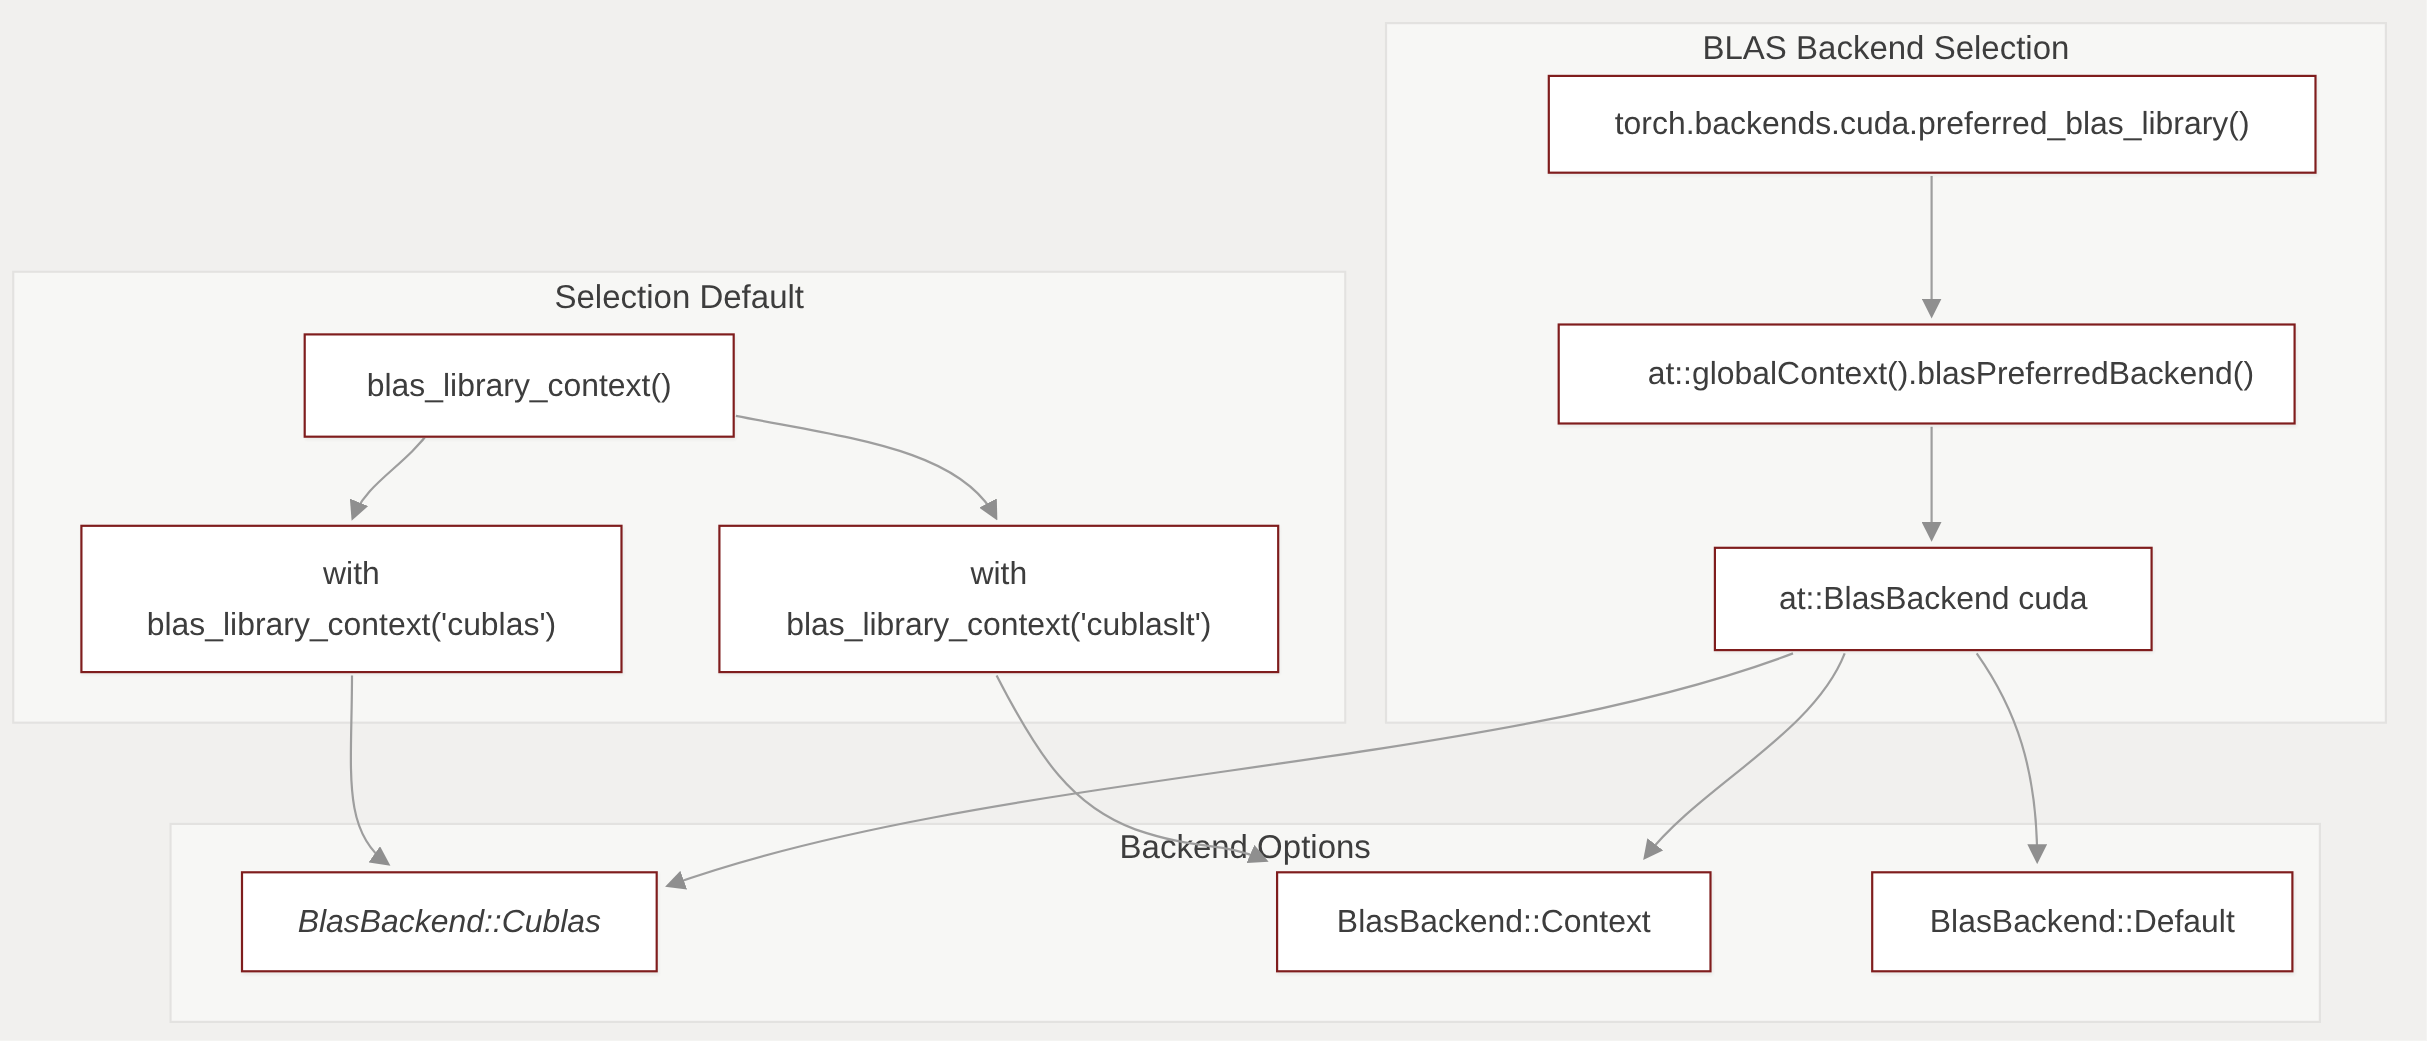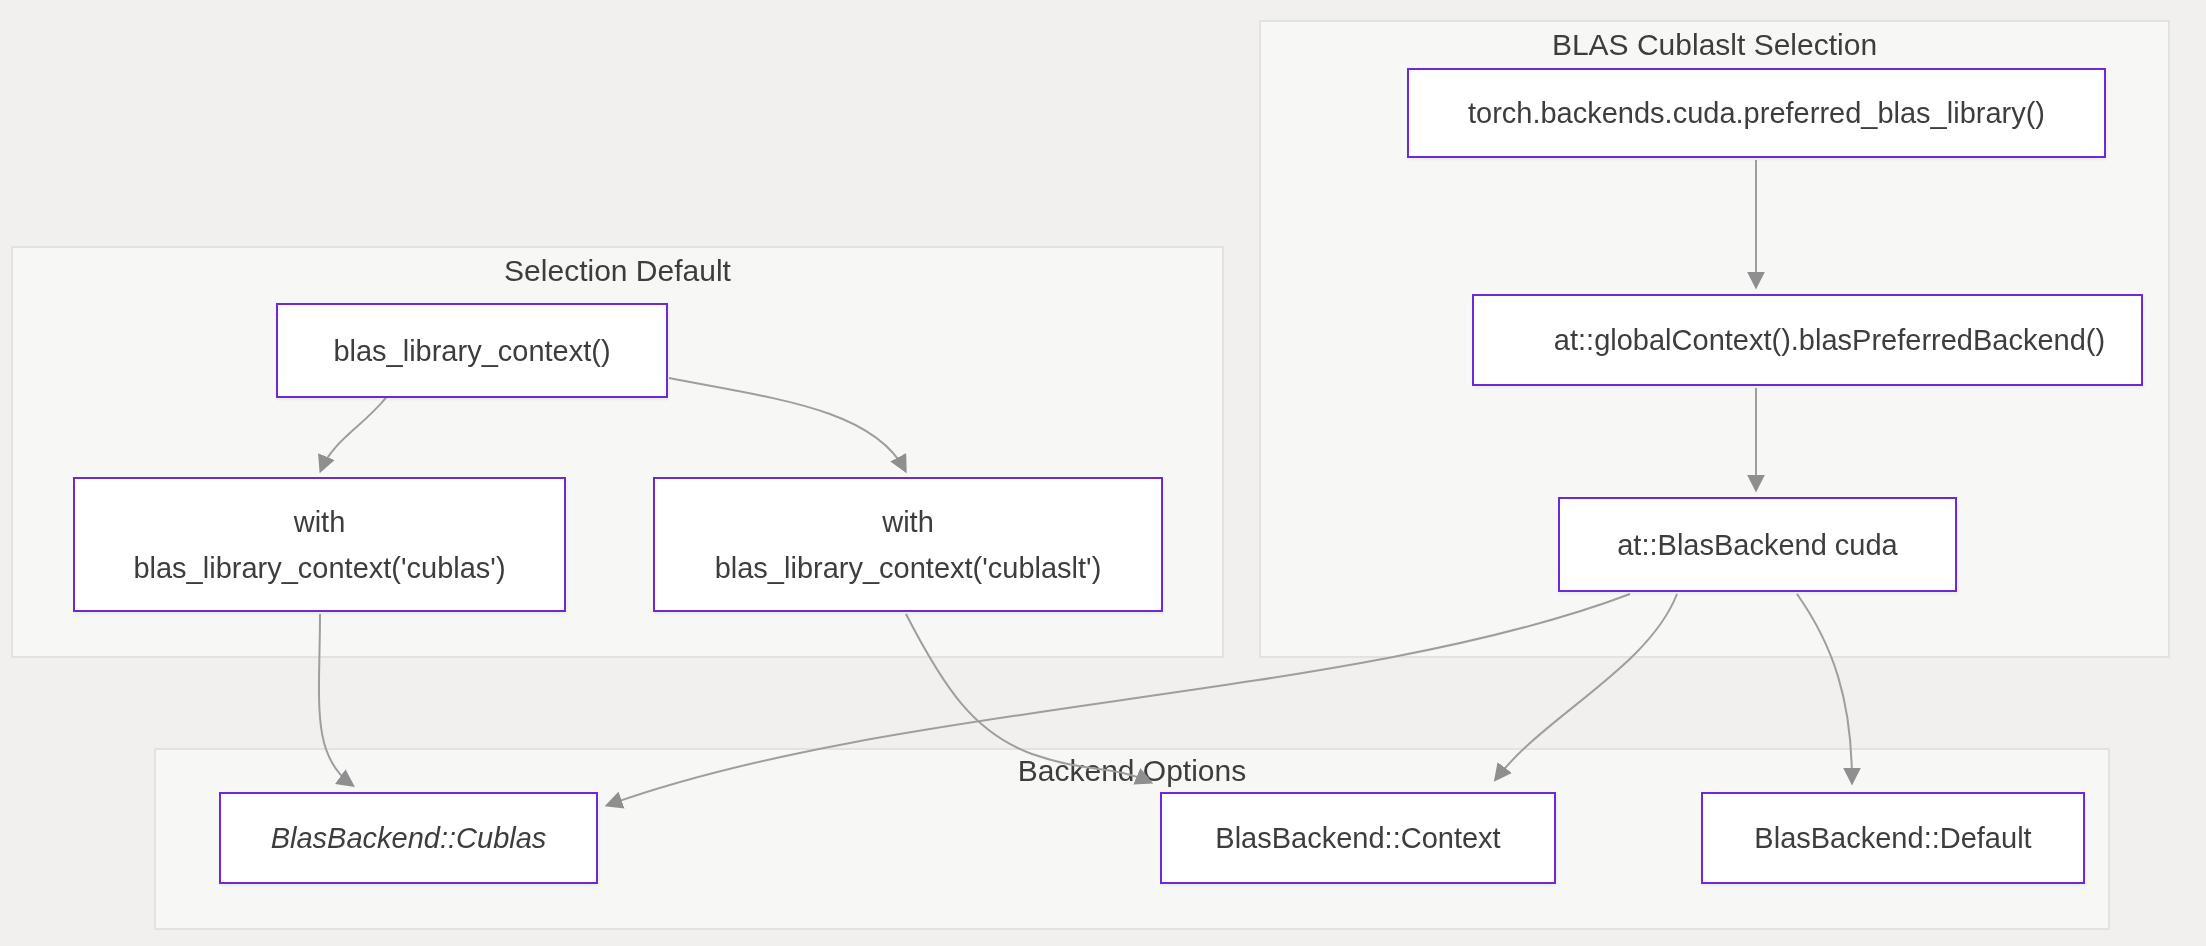--- a/index.html
+++ b/index.html
@@ -32,63 +32,63 @@
     position: absolute;
     left: 0; top: 0;
     width: 2206px; height: 946px;
     z-index: 3;
     pointer-events: none;
   }
   .node {
     position: absolute;
     box-sizing: border-box;
     background: #ffffff;
-    border: 2px solid #6d28d9;
+    border: 2px solid #7f1d1d;
     box-shadow: 1px 2px 3px rgba(0,0,0,0.05);
     display: flex;
     align-items: center;
     justify-content: center;
     text-align: center;
     font-size: 29px;
     line-height: 46px;
     color: #3d3d3d;
     white-space: pre-line;
     z-index: 4;
   }
   
   #g-selection-context   { left: 11px;   top: 246px; width: 1213px; height: 412px; }
   #g-blas-selection      { left: 1259px; top: 20px;  width: 911px;  height: 638px; }
   #g-backend-options     { left: 154px;  top: 748px; width: 1956px; height: 182px; }
   
   #n-blas-library-context    { left: 276px;  top: 303px; width: 392px; height: 95px;  }
   #n-with-cublas             { left: 73px;   top: 477px; width: 493px; height: 135px; }
   #n-with-cublaslt           { left: 653px;  top: 477px; width: 510px; height: 135px; }
   #n-preferred-blas-library  { left: 1407px; top: 68px;  width: 699px; height: 90px;  }
-  #n-global-context-backend  { left: 1472px; top: 294px; width: 671px; height: 92px; padding-left: 44px;  }
+  #n-global-context-backend  { left: 1416px; top: 294px; width: 671px; height: 92px; padding-left: 44px;  }
   #n-blas-backend-enum       { left: 1558px; top: 497px; width: 399px; height: 95px;  }
   #n-backend-cublas          { left: 219px;  top: 792px; width: 379px; height: 92px; font-style: italic;  }
   #n-backend-cublaslt        { left: 1160px; top: 792px; width: 396px; height: 92px;  }
   #n-backend-default         { left: 1661px; top: 792px; width: 384px; height: 92px; margin-left: 40px;  }
   .edge {
     fill: none;
     stroke: #9e9e9e;
     stroke-width: 2;
   }
 </style>
 </head>
 <body>
 
 <div class="canvas">
 
   <div class="group" id="g-selection-context"></div>
   <div class="group" id="g-blas-selection"></div>
   <div class="group" id="g-backend-options"></div>
 
   <div class="group-title" style="left:11px; top:254px; width:1213px;">Selection Default</div>
-  <div class="group-title" style="left:1259px; top:28px; width:911px;">BLAS Cublaslt Selection</div>
+  <div class="group-title" style="left:1259px; top:28px; width:911px;">BLAS Backend Selection</div>
   <div class="group-title" style="left:154px; top:754px; width:1956px;">Backend Options</div>
 
   <svg id="edges" viewBox="0 0 2206 946" xmlns="http://www.w3.org/2000/svg">
     <defs>
       <marker id="arrowhead" viewBox="0 0 10 10" refX="8" refY="5" markerWidth="9" markerHeight="9" orient="auto-start-reverse">
         <path d="M0,0 L10,5 L0,10 z" fill="#8f8f8f"></path>
       </marker>
     </defs>
     <path class="edge" marker-end="url(#arrowhead)" d="M1756,160 L1756,286"></path>
     <path class="edge" marker-end="url(#arrowhead)" d="M1756,388 L1756,489"></path>

